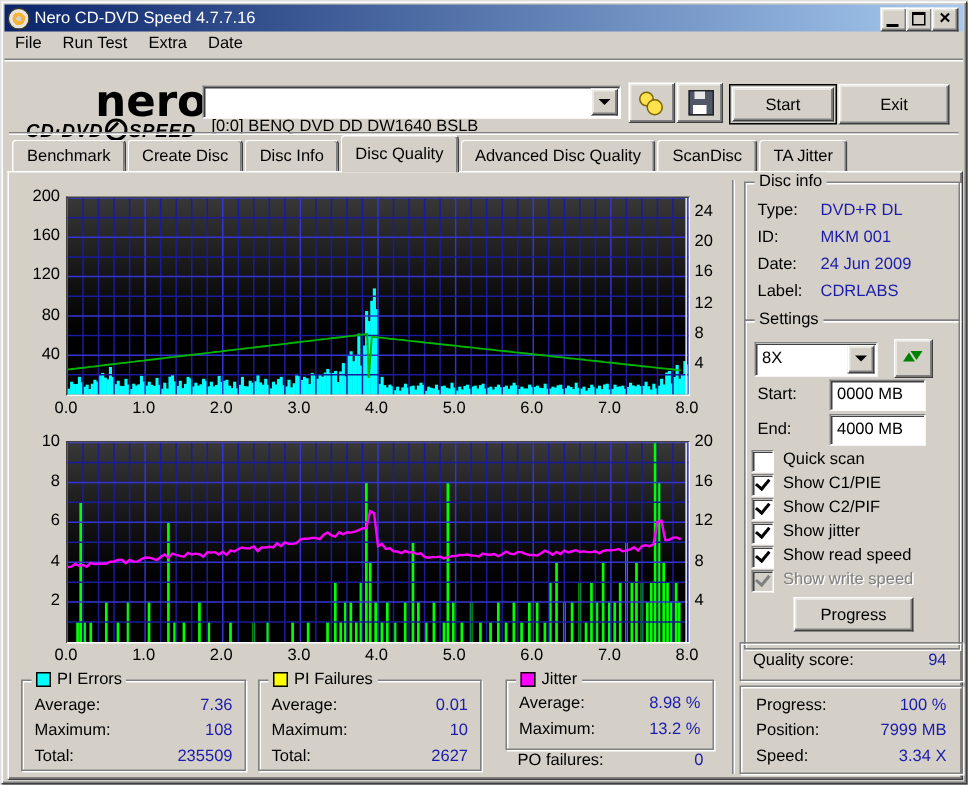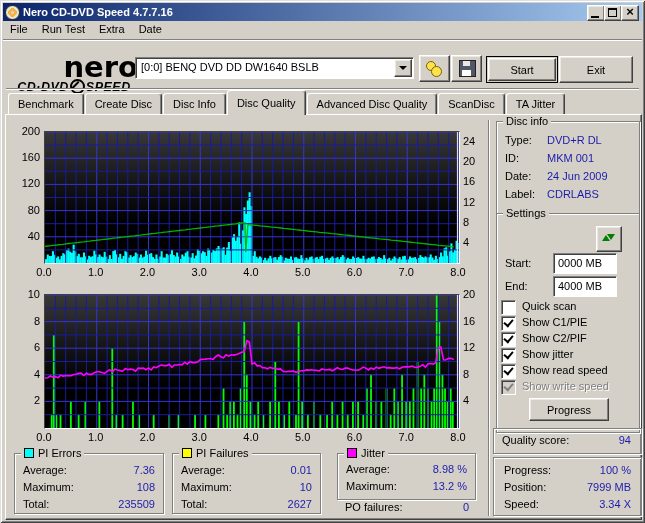--- a/index.html
+++ b/index.html
@@ -11,38 +11,38 @@
   .raised{background:#d4d0c8;border:1px solid;border-color:#fff #404040 #404040 #fff;box-shadow:inset -1px -1px 0 #808080,inset 1px 1px 0 #ece9e2;}
   .sunken{background:#fff;border:1px solid;border-color:#808080 #fff #fff #808080;box-shadow:inset 1px 1px 0 #404040;}
   .etched-h{border-top:1px solid #808080;border-bottom:1px solid #fff;height:0;}
   .etched-v{border-left:1px solid #808080;border-right:1px solid #fff;width:0;}
   .groupbox{border:1px solid #808080;box-shadow:inset 1px 1px 0 #fff,1px 1px 0 #fff;}
   .legend{position:absolute;top:-7px;left:6px;background:#d4d0c8;padding:0 3px;display:flex;align-items:center;gap:4px;}
   .swatch{width:8px;height:8px;border:1px solid #000;display:inline-block;}
   .bluev{color:#1c1caa;}
   
   .titlebar{left:3px;top:3px;right:3px;height:18px;background:linear-gradient(90deg,#0a246a,#a6caf0);display:flex;align-items:center;}
-  .titletext{color:#fff;font-weight:bold;margin-left:3px;white-space:nowrap;}
+  .titletext{color:#fff;font-weight:normal;margin-left:3px;white-space:nowrap;}
   .app-icon{width:13px;height:13px;margin-left:2px;border-radius:50%;
     background:radial-gradient(circle at 50% 50%,#d4d0c8 0 18%,#f7b239 19% 45%,#e8e4da 46% 75%,#9aa 76%);border:1px solid #333;}
   .winbtn{width:16px;height:14px;position:absolute;top:2px;}
   .winbtn i{position:absolute;}
   .glyph-min{left:3px;bottom:2px;width:8px;height:2px;background:#000;}
   .glyph-max{left:3px;top:2px;width:7px;height:6px;border:1px solid #000;border-top-width:2px;}
   .glyph-close{left:0;top:-1px;width:16px;text-align:center;font-style:normal;font-weight:bold;font-size:13px;line-height:14px;}
   
   .menubar{left:3px;top:21px;right:3px;height:19px;display:flex;align-items:flex-start;}
   .menuitem{padding:2px 7px;}
   .logo{left:10px;top:55px;width:128px;text-align:right;}
   .logo-nero{font-size:29px;font-weight:800;line-height:24px;letter-spacing:0px;font-family:"DejaVu Sans",sans-serif;}
   .logo-sub{font-size:12.5px;font-weight:bold;font-style:italic;letter-spacing:.5px;display:flex;align-items:center;justify-content:center;gap:1px;}
   .disc-glyph{width:11px;height:11px;border-radius:50%;border:2px solid #000;position:relative;display:inline-block;}
   .disc-glyph::after{content:"";position:absolute;left:-1px;top:3px;width:9px;height:2px;background:#000;transform:rotate(-45deg);}
   .combo{left:135px;top:57px;width:277px;height:20px;}
-  .combo .text{position:absolute;left:5px;top:3px;white-space:nowrap;}
+  .combo .text{position:absolute;left:5px;top:20px;white-space:nowrap;}
   .combo-arrow-btn{position:absolute;right:1px;top:1px;bottom:1px;width:16px;}
   .tri-down{position:absolute;left:4px;top:6px;width:0;height:0;border:4px solid transparent;border-top-color:#000;}
   .toolbtn{width:29px;height:25px;}
   .gears-icon{position:absolute;left:6px;top:4px;width:16px;height:16px;}
   .gears-icon::before,.gears-icon::after{content:"";position:absolute;border-radius:50%;background:#ffe14c;border:1.5px solid #7a6200;}
   .gears-icon::before{width:8px;height:8px;left:0;top:1px;}
   .gears-icon::after{width:9px;height:9px;left:5px;top:6px;}
   .floppy-icon{position:absolute;left:7px;top:4px;width:15px;height:15px;background:#505868;border:1px solid #222;}
   .floppy-icon::before{content:"";position:absolute;left:3px;top:0;width:7px;height:5px;background:#e8e8e8;}
   .floppy-icon::after{content:"";position:absolute;left:2px;bottom:0;width:9px;height:6px;background:#fff;}
@@ -695,20 +695,26 @@
       <span class="fieldlabel bluev" style="left:50px;top:30px">MKM 001</span>
     <span class="fieldlabel" style="left:8px;top:48px">Date:</span>
       <span class="fieldlabel bluev" style="left:50px;top:48px">24 Jun 2009</span>
     <span class="fieldlabel" style="left:8px;top:66px">Label:</span>
       <span class="fieldlabel bluev" style="left:50px;top:66px">CDRLABS</span>
   </div>
 
   <div class="groupbox abs" style="left:496px;top:213px;width:142px;height:218px">
     <span class="legend">Settings</span>
 
+    <div class="sunken abs" style="left:6px;top:14px;width:80px;height:21px">
+      <span style="position:absolute;left:4px;top:4px">8X</span>
+      <span class="combo-arrow-btn raised">
+          <i class="tri-down"></i>
+        </span>
+    </div>
     <div class="raised abs" style="left:99px;top:12px;width:24px;height:24px">
       <span class="refresh-icon"></span>
     </div>
 
     <span class="fieldlabel" style="left:8px;top:43px">Start:</span>
     <div class="input sunken" style="left:56px;top:39px;width:62px">
         <span class="val">0000 MB</span>
       </div>
     <span class="fieldlabel" style="left:8px;top:66px">End:</span>
     <div class="input sunken" style="left:56px;top:62px;width:62px">

